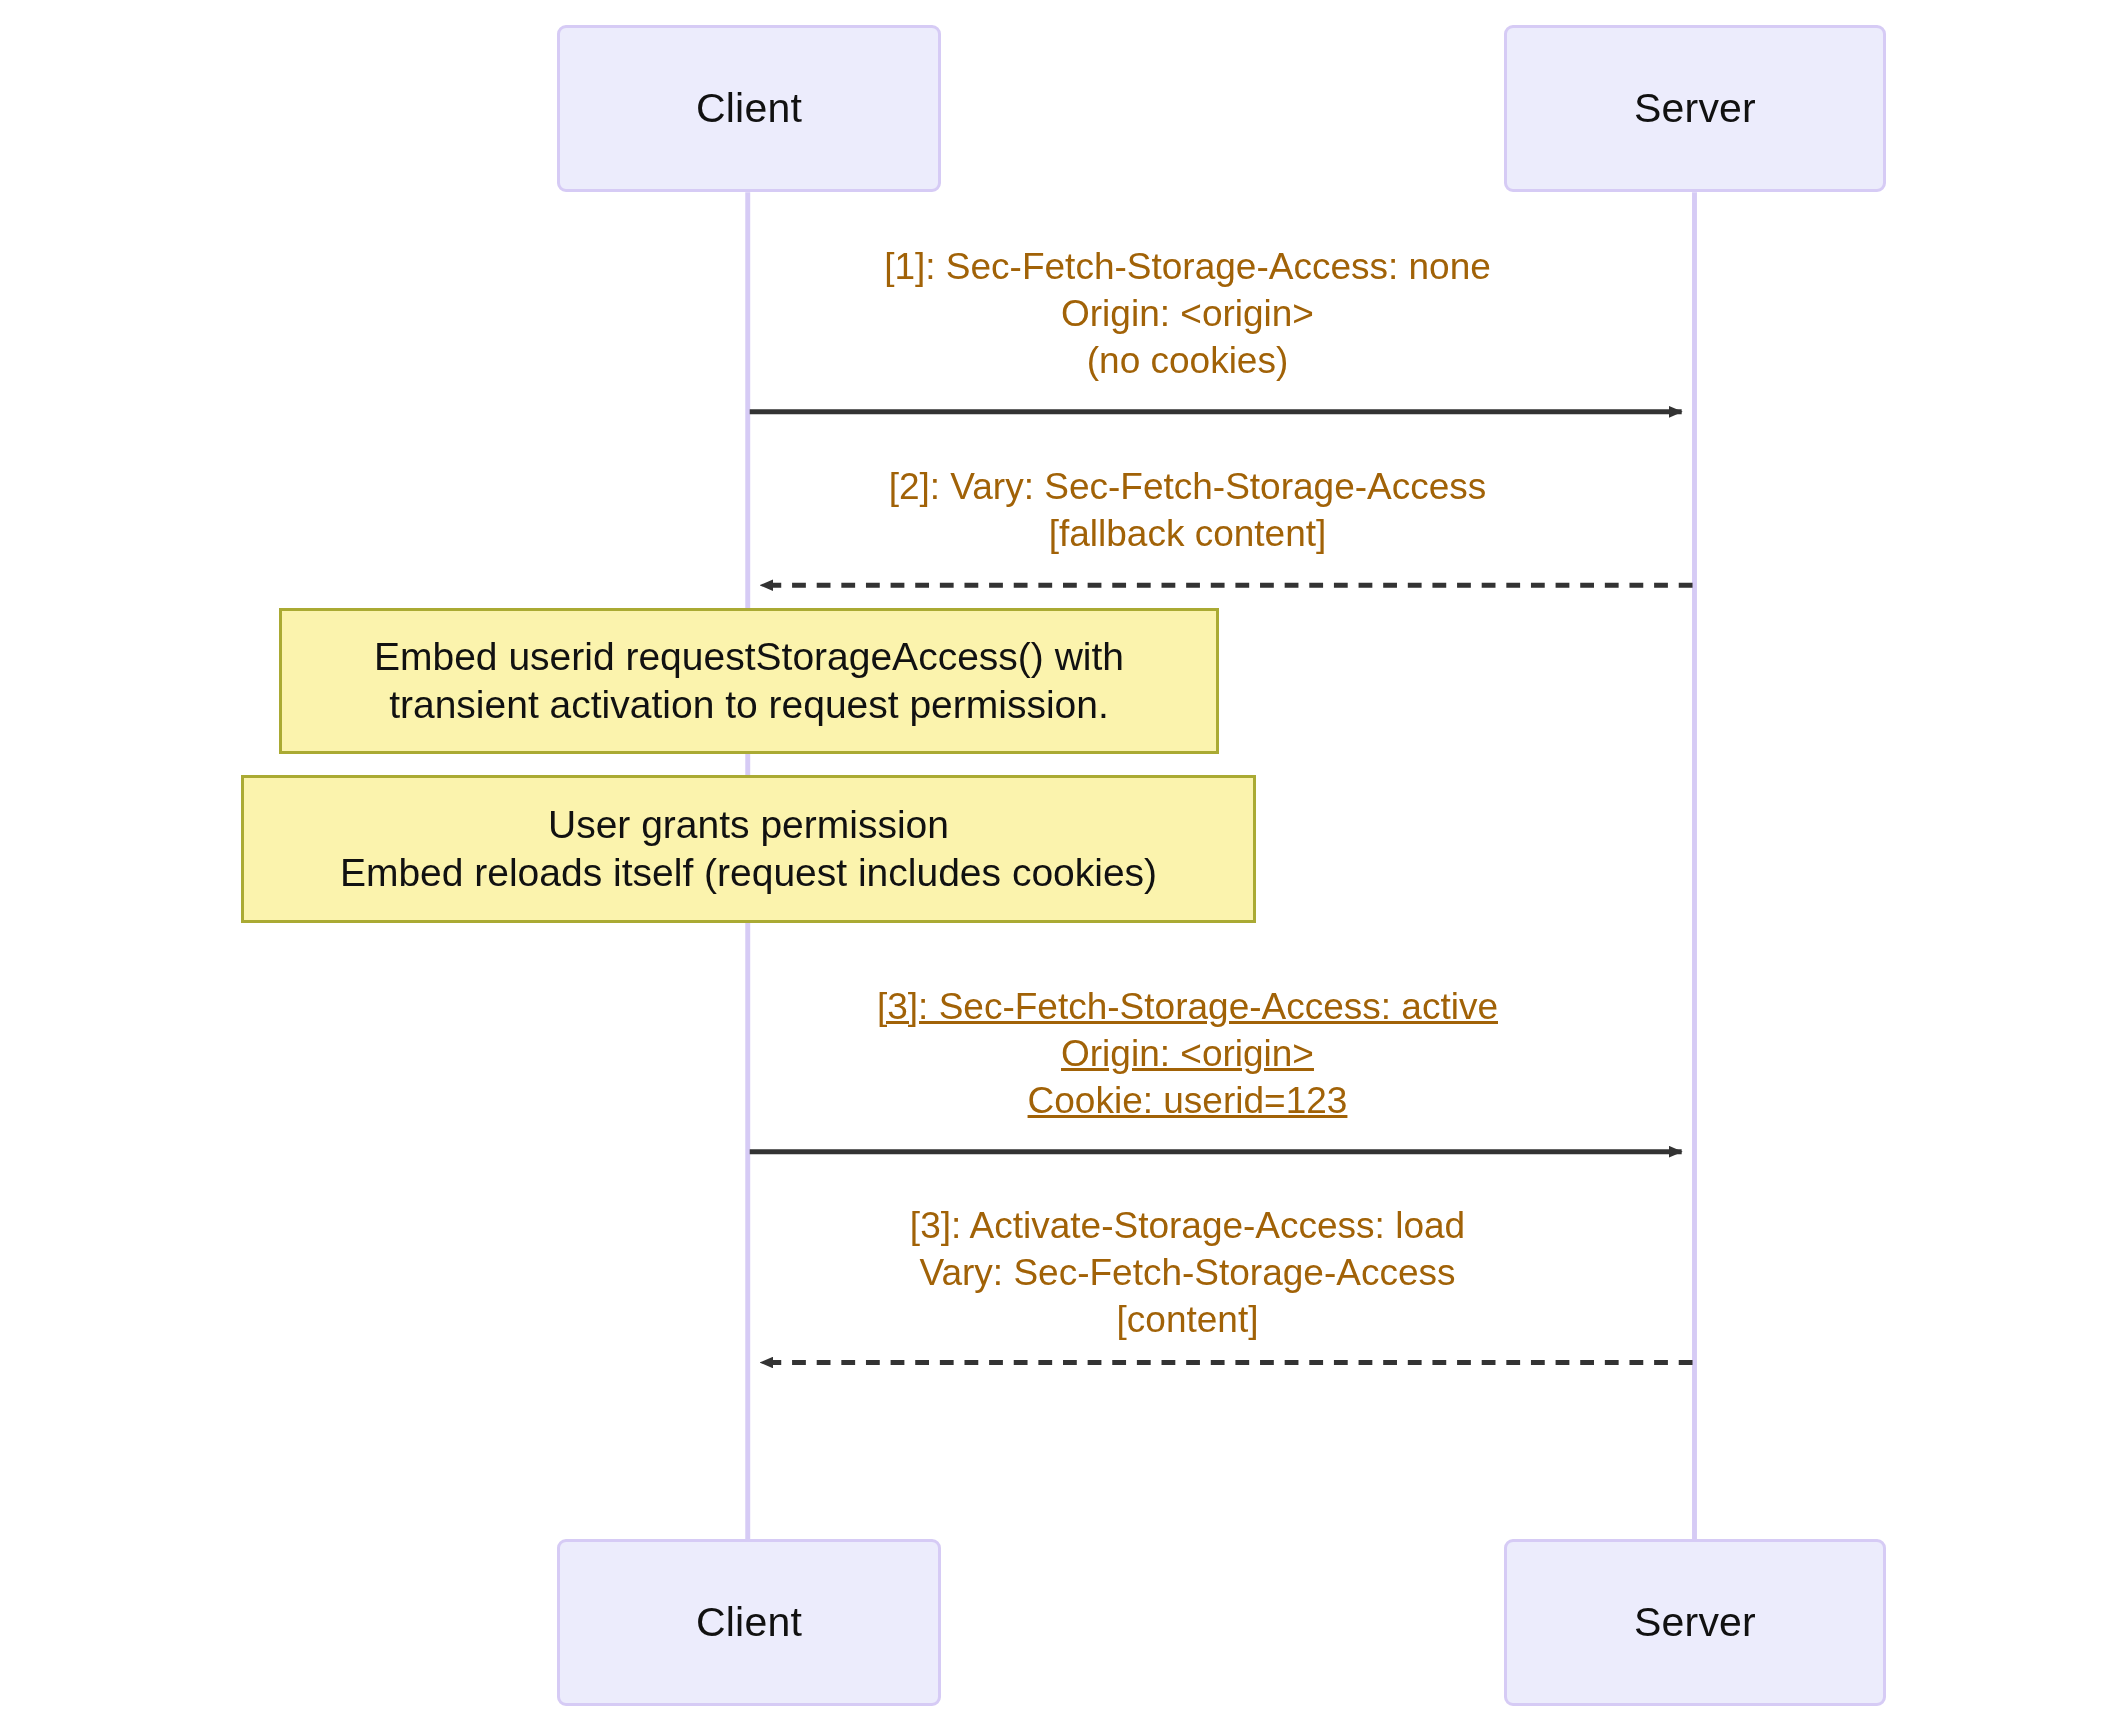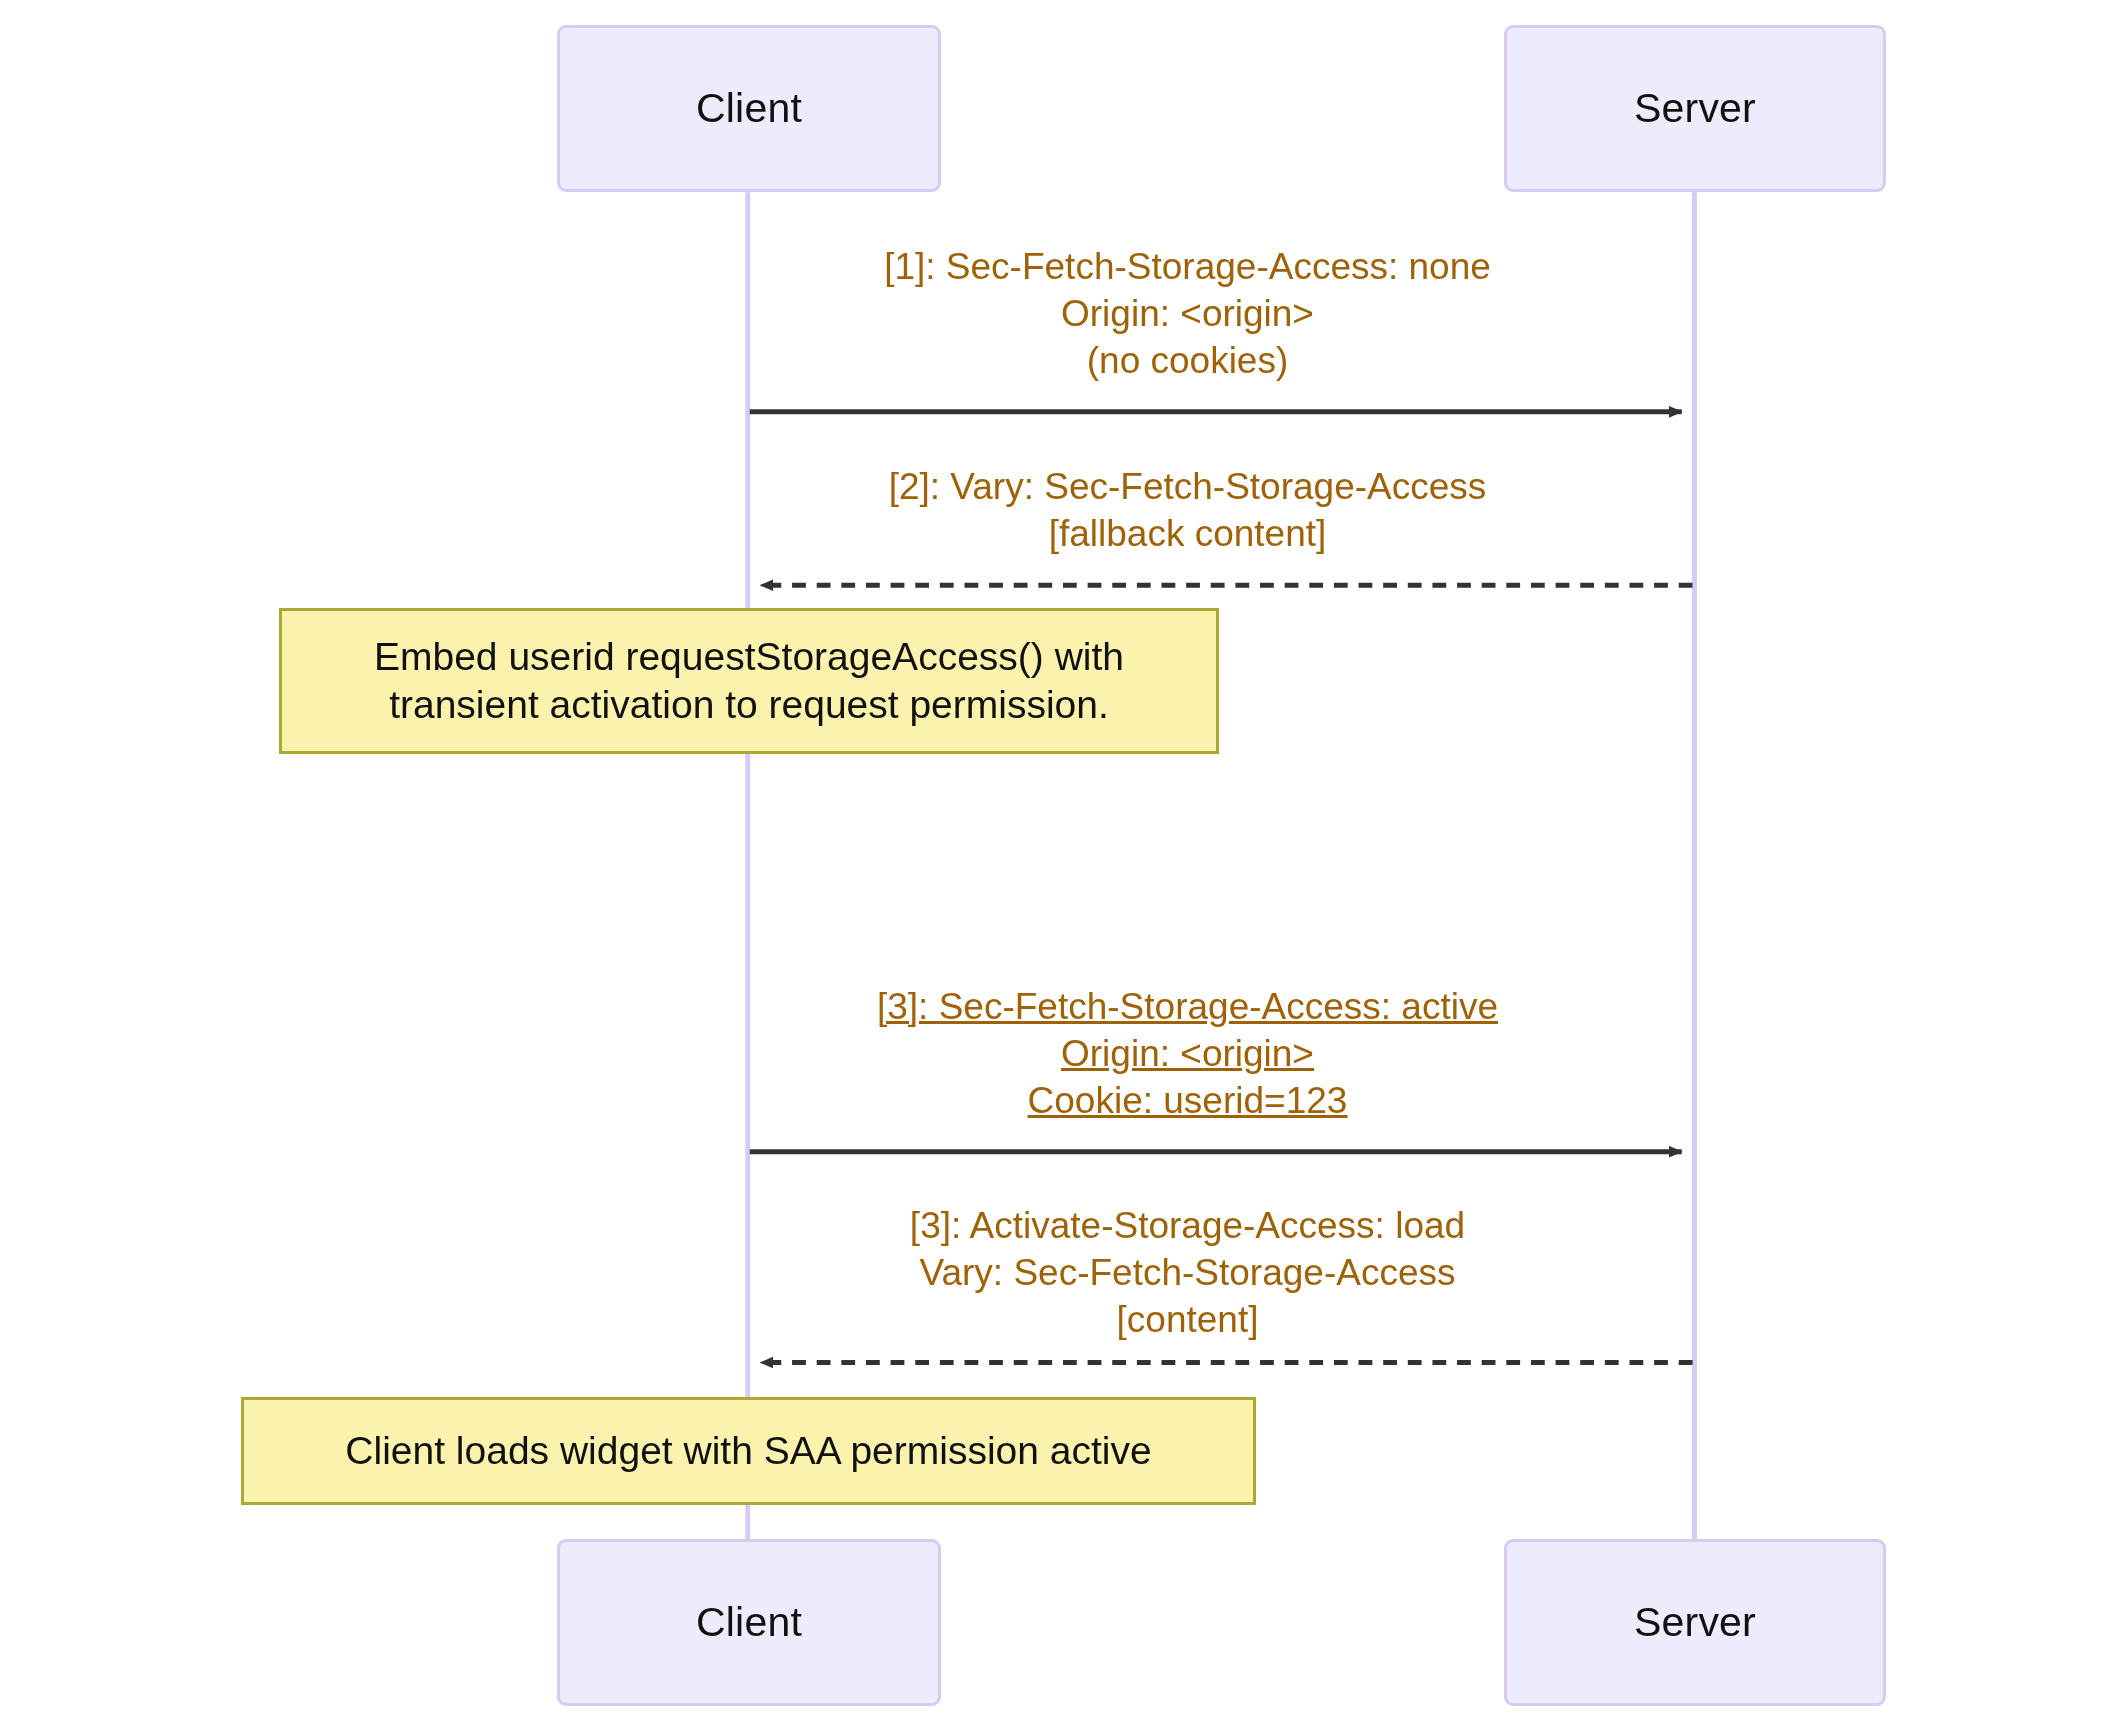--- a/index.html
+++ b/index.html
@@ -117,24 +117,25 @@
 
   <div class="msg-text" style="left:749px; top:1203px; width:877px;">[3]: Activate-Storage-Access: load
 Vary: Sec-Fetch-Storage-Access
 [content]</div>
 
   <div class="note-box" style="left:279px; top:608px; width:940px; height:146px;">
     <span class="note-text">Embed userid requestStorageAccess() with
 transient activation to request permission.</span>
   </div>
 
+  <div class="note-box" style="left:241px; top:775px; width:1015px; height:148px;">
+    <span class="note-text">User grants permission
+Embed reloads itself (request includes cookies)</span>
+  </div>
 
-  <div class="note-box" style="left:241px; top:1397px; width:1015px; height:108px;">
-    <span class="note-text">Client loads widget with SAA permission active</span>
-  </div>
 
   <div class="actor-box" style="left:557px; top:1539px; width:384px; height:167px;">
     <span class="actor-label">Client</span>
   </div>
 
   <div class="actor-box" style="left:1504px; top:1539px; width:382px; height:167px;">
     <span class="actor-label">Server</span>
   </div>
 
 </div>

